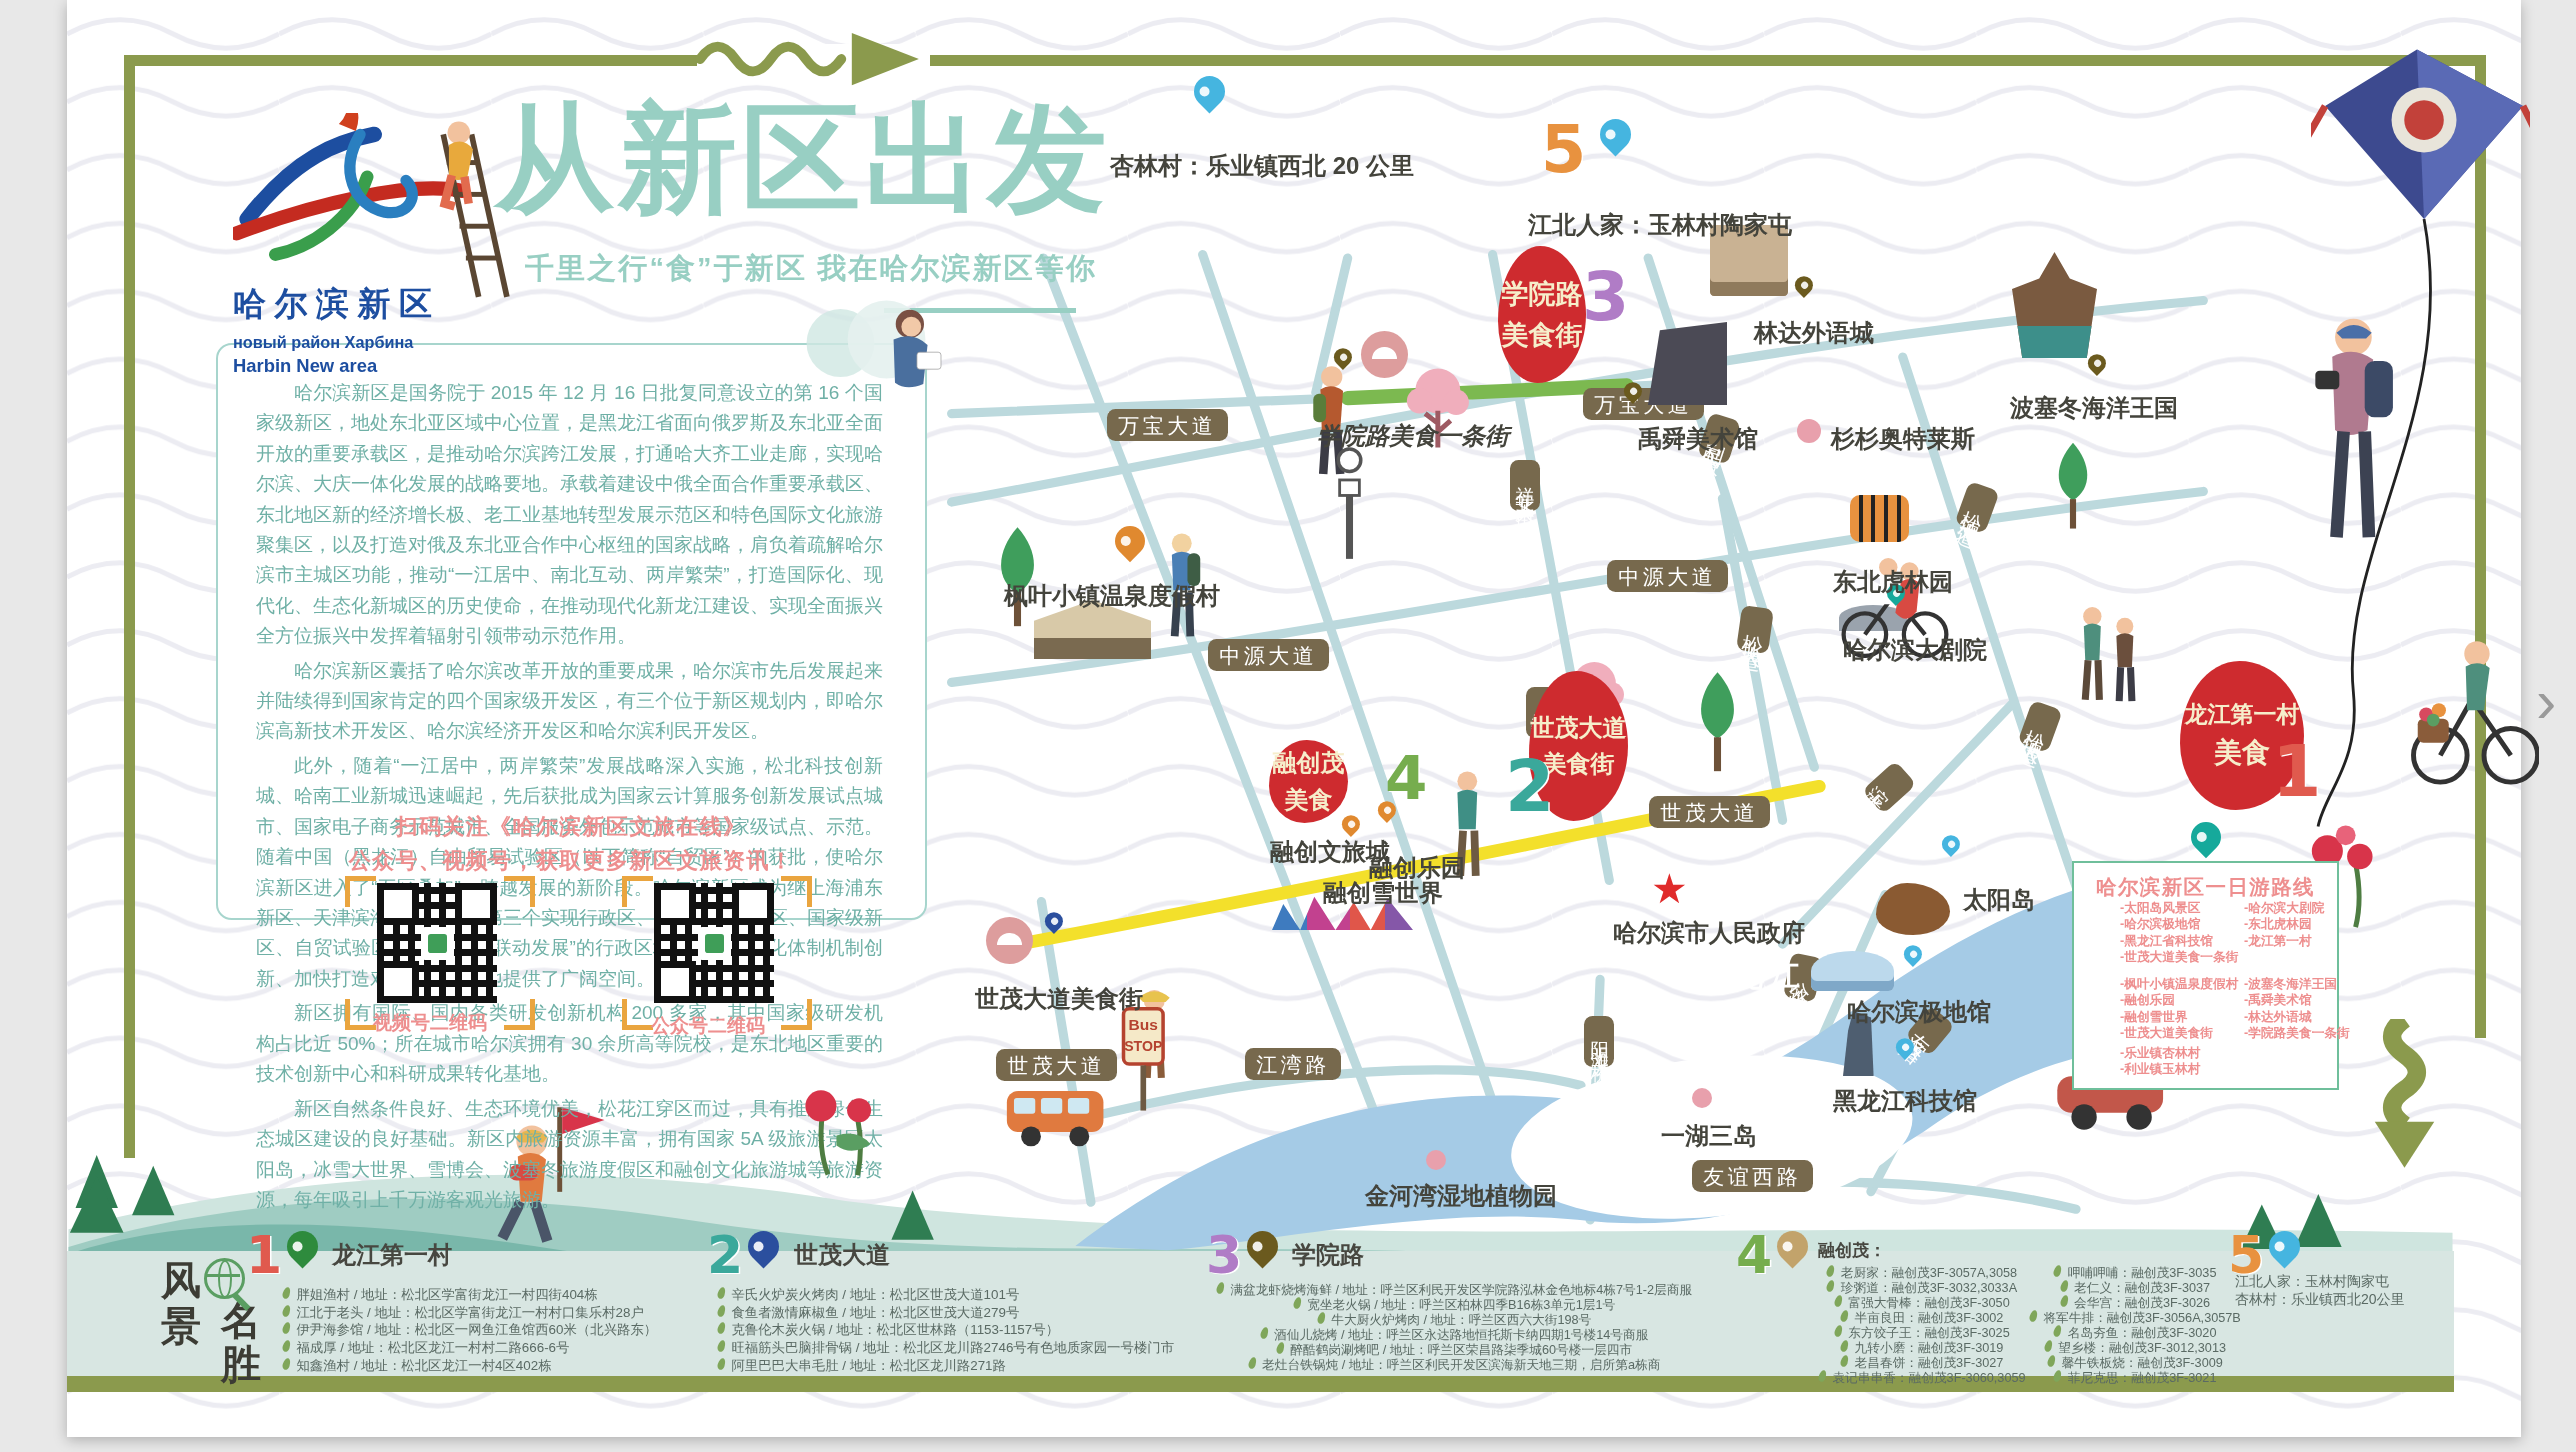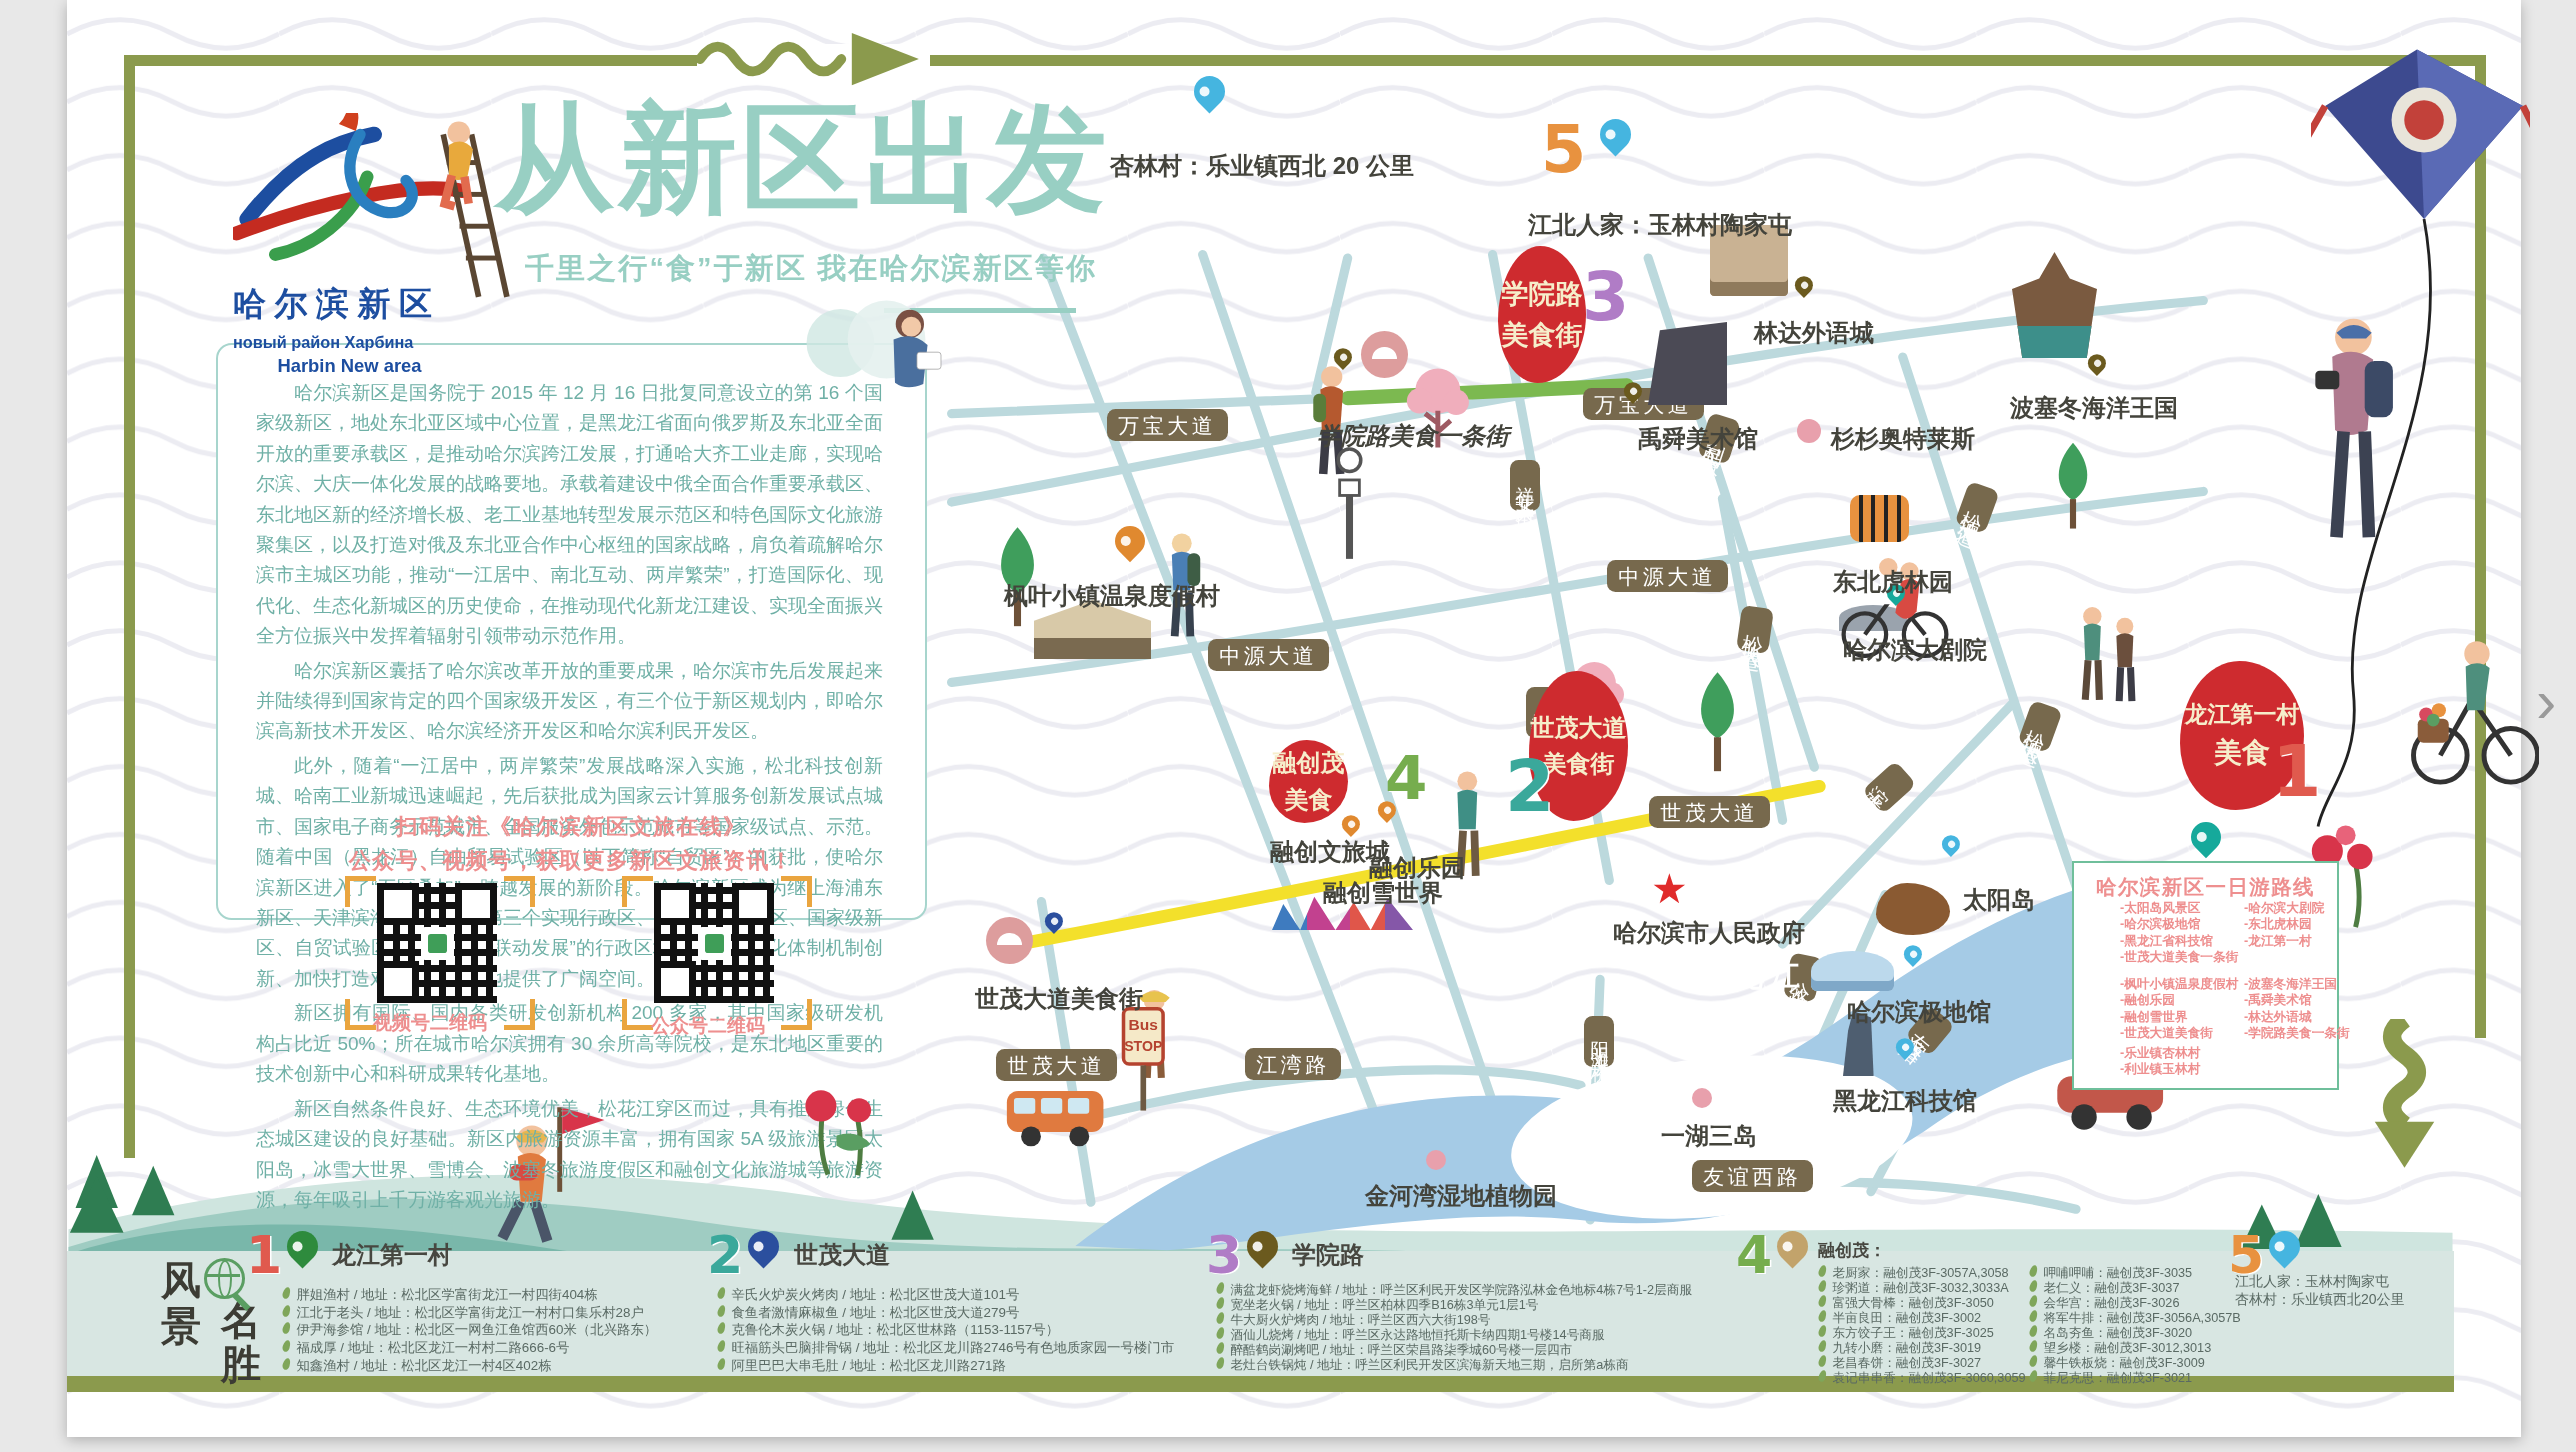--- a/index.html
+++ b/index.html
@@ -63,21 +63,21 @@
   
   #panel{position:absolute;left:67px;top:1251px;width:2387px;height:126px;background:#d8e6e2;z-index:4;}
   #panelStrip{position:absolute;left:67px;top:1376px;width:2387px;height:15.6px;background:#8b9a4d;z-index:5;}
   .gnum{position:absolute;font-size:52px;font-weight:900;z-index:6;line-height:1;
       font-family:"DejaVu Sans",sans-serif;text-shadow:1.4px 1.4px 0 #fff;}
   .gtitle{position:absolute;font-size:24px;font-weight:700;color:#474740;z-index:6;white-space:nowrap;}
   .lrows{position:absolute;z-index:6;}
   .lrow{white-space:nowrap;font-size:13.4px;color:#5a6a64;line-height:17.7px;}
   .lrow .leaf{display:inline-block;width:7px;height:12px;background:#7fa65a;
       border-radius:50%/60% 60% 40% 40%;transform:rotate(18deg);margin-right:6.4px;}
-  .lrows.tight .lrow{font-size:12.7px;line-height:14px;}
+  .lrows.tight .lrow{font-size:12.7px;line-height:14px;text-align:center;}
   .fs{font-size:40px;font-weight:900;color:#3c3c34;position:absolute;z-index:6;line-height:1;}
   .globe{position:absolute;width:35px;height:35px;border:3.5px solid #5a9e62;border-radius:50%;z-index:6;}
   .globe::before{content:"";position:absolute;left:-1.4px;top:12.7px;width:34px;height:3.5px;background:#5a9e62;}
   .globe::after{content:"";position:absolute;left:11.3px;top:-1.4px;width:10px;height:34px;
       border:2.8px solid #5a9e62;border-radius:50%;}
   .handle{position:absolute;width:5.7px;height:21px;background:#5a9e62;transform:rotate(-45deg);}
   .waves,svg{pointer-events:none;}
   .illus{position:absolute;z-index:6;}
   #chev{position:absolute;left:2536px;top:671px;font-size:61px;color:#9a9a9a;z-index:20;
       cursor:pointer;line-height:1;}
@@ -110,21 +110,21 @@
 <div class="abs" style="left:233px;top:113px;z-index:6">
   <svg width="233" height="163" viewBox="0 0 330 230">
     <path d="M20 150 C90 60 150 40 200 30" fill="none" stroke="#1d4ea0" stroke-width="22" stroke-linecap="round"></path>
     <path d="M5 170 C110 130 250 95 325 110" fill="none" stroke="#c42b20" stroke-width="20" stroke-linecap="round"></path>
     <path d="M60 200 C110 190 170 150 190 90" fill="none" stroke="#3a9e4c" stroke-width="18" stroke-linecap="round"></path>
     <path d="M180 30 C150 80 170 130 215 140 C250 146 265 115 245 95" fill="none" stroke="#2a7fc0" stroke-width="16" stroke-linecap="round"></path>
     <path d="M150 15 q18 -18 8 -38 q28 14 16 48" fill="#d0401e" stroke="none"></path>
   </svg>
   <div style="color:#1d4ea0;font-size:33px;font-weight:800;letter-spacing:8.5px;margin-top:4.2px;">哈尔滨新区</div>
   <div style="color:#1d4ea0;font-size:16.3px;font-weight:700;margin-top:5.7px;">новый район Харбина</div>
-  <div style="color:#1d4ea0;font-size:18.4px;font-weight:700;margin-top:2.8px;text-align:center;">Harbin New area</div>
+  <div style="color:#1d4ea0;font-size:18.4px;font-weight:700;margin-top:2.8px;">Harbin New area</div>
 </div>
 
 <svg class="abs illus" style="left:422px;top:106px" width="92" height="198" viewBox="0 0 130 280">
   <line x1="30" y1="40" x2="80" y2="270" stroke="#5a4632" stroke-width="8"></line>
   <line x1="70" y1="40" x2="120" y2="270" stroke="#5a4632" stroke-width="8"></line>
   <line x1="35" y1="80" x2="78" y2="80" stroke="#5a4632" stroke-width="7"></line>
   <line x1="44" y1="125" x2="88" y2="125" stroke="#5a4632" stroke-width="7"></line>
   <line x1="53" y1="170" x2="97" y2="170" stroke="#5a4632" stroke-width="7"></line>
   <line x1="62" y1="215" x2="106" y2="215" stroke="#5a4632" stroke-width="7"></line>
   <circle cx="52" cy="38" r="16" fill="#f2c29e"></circle>

